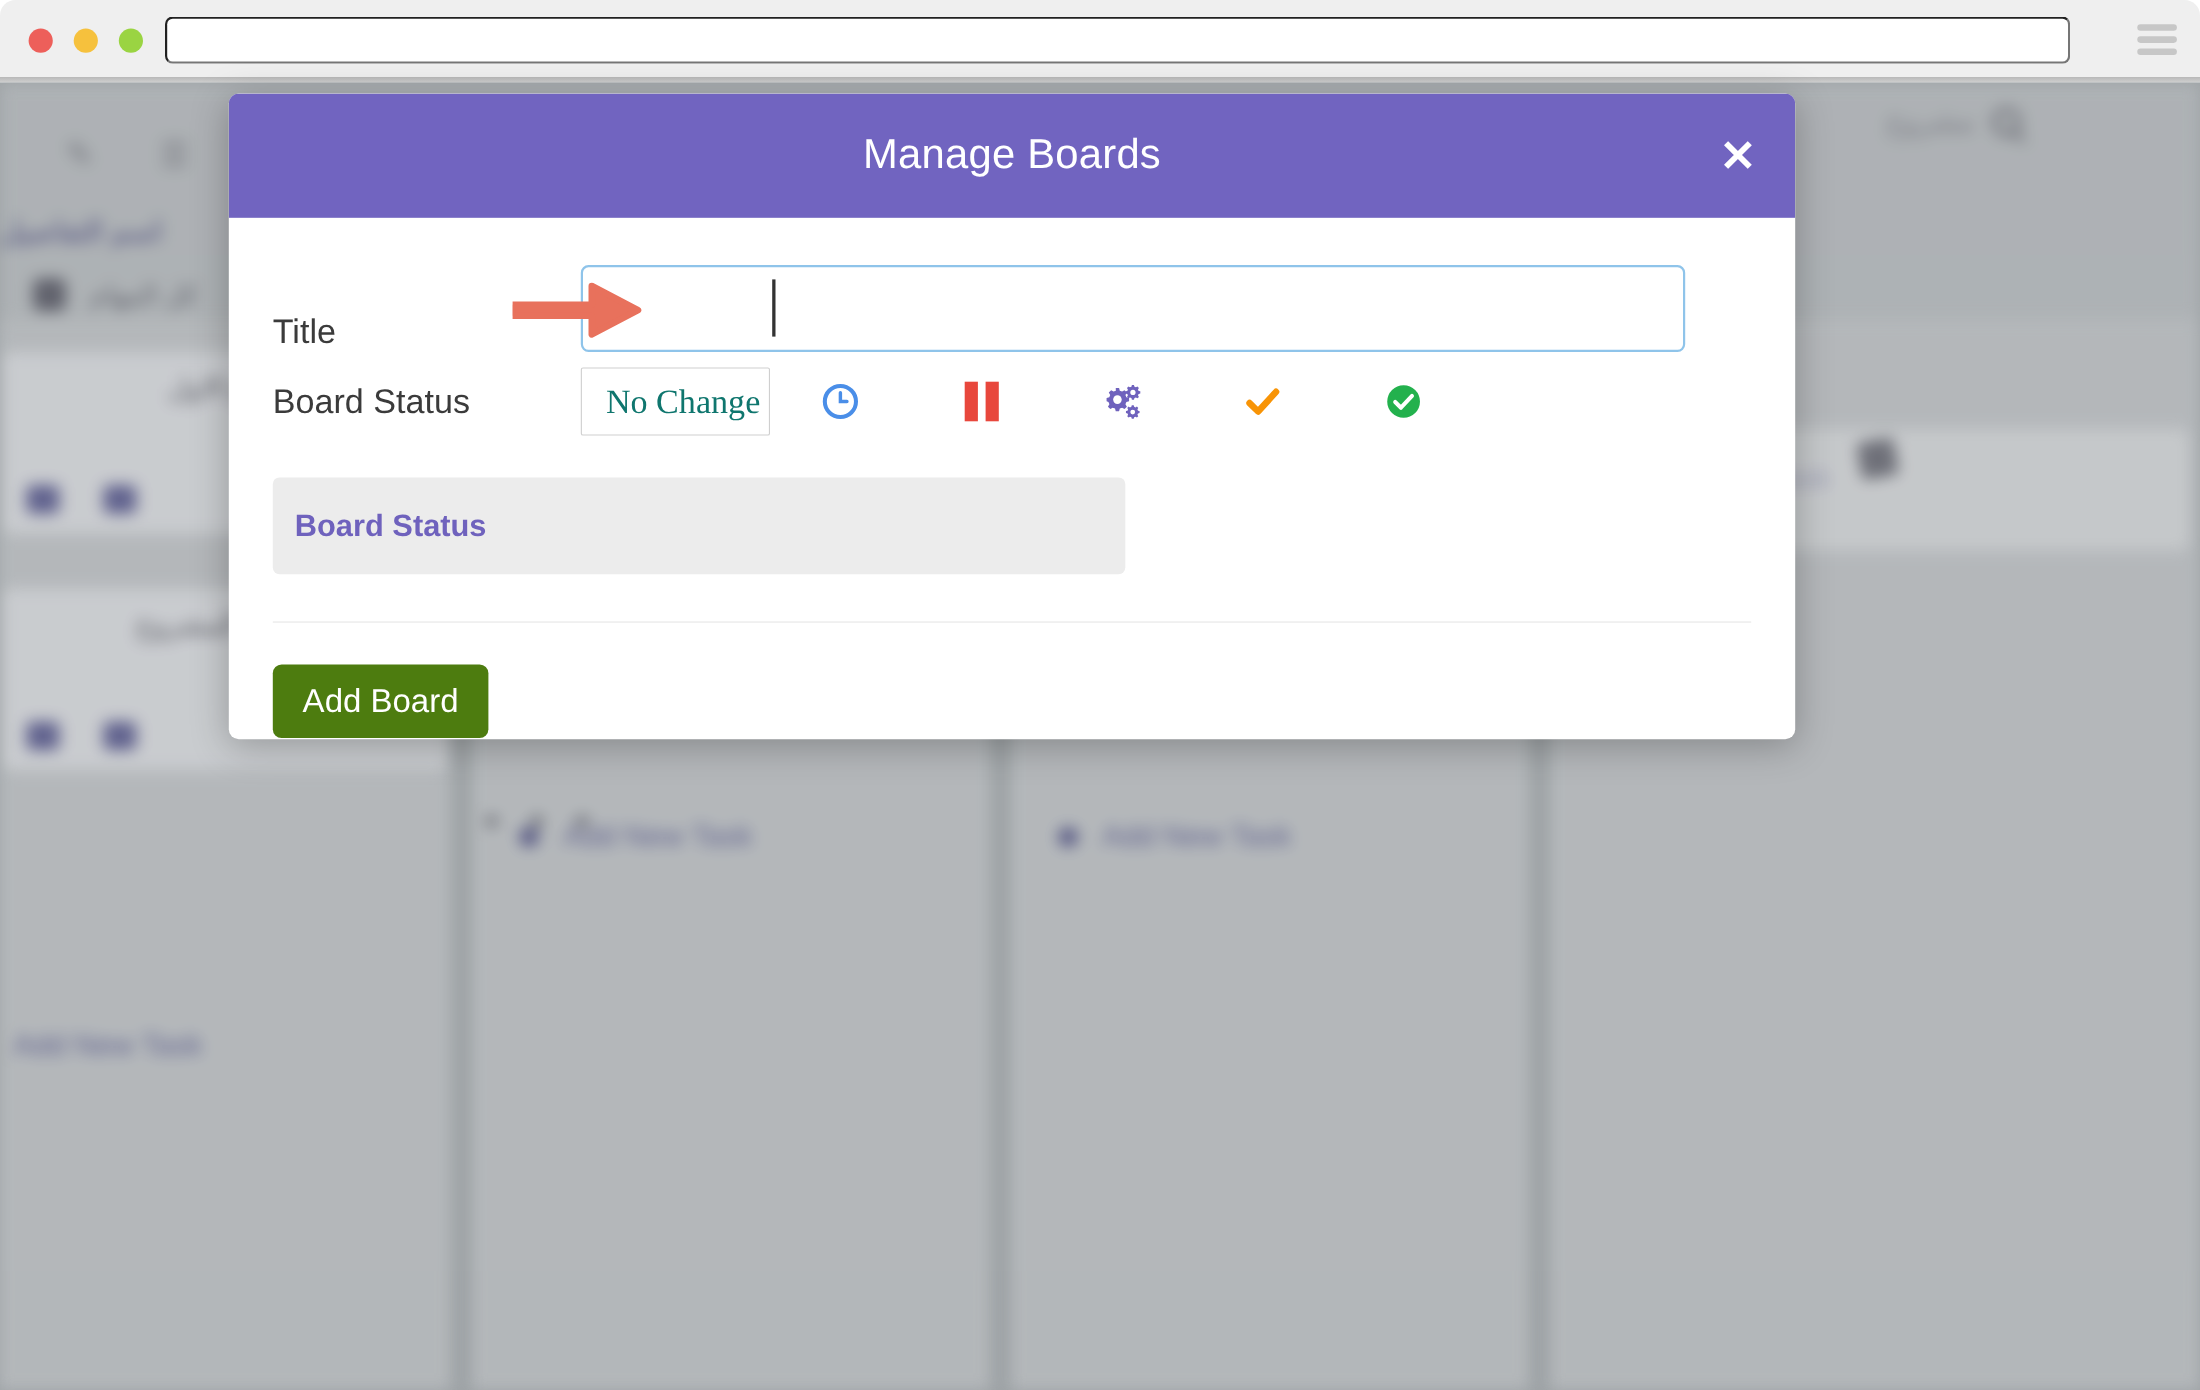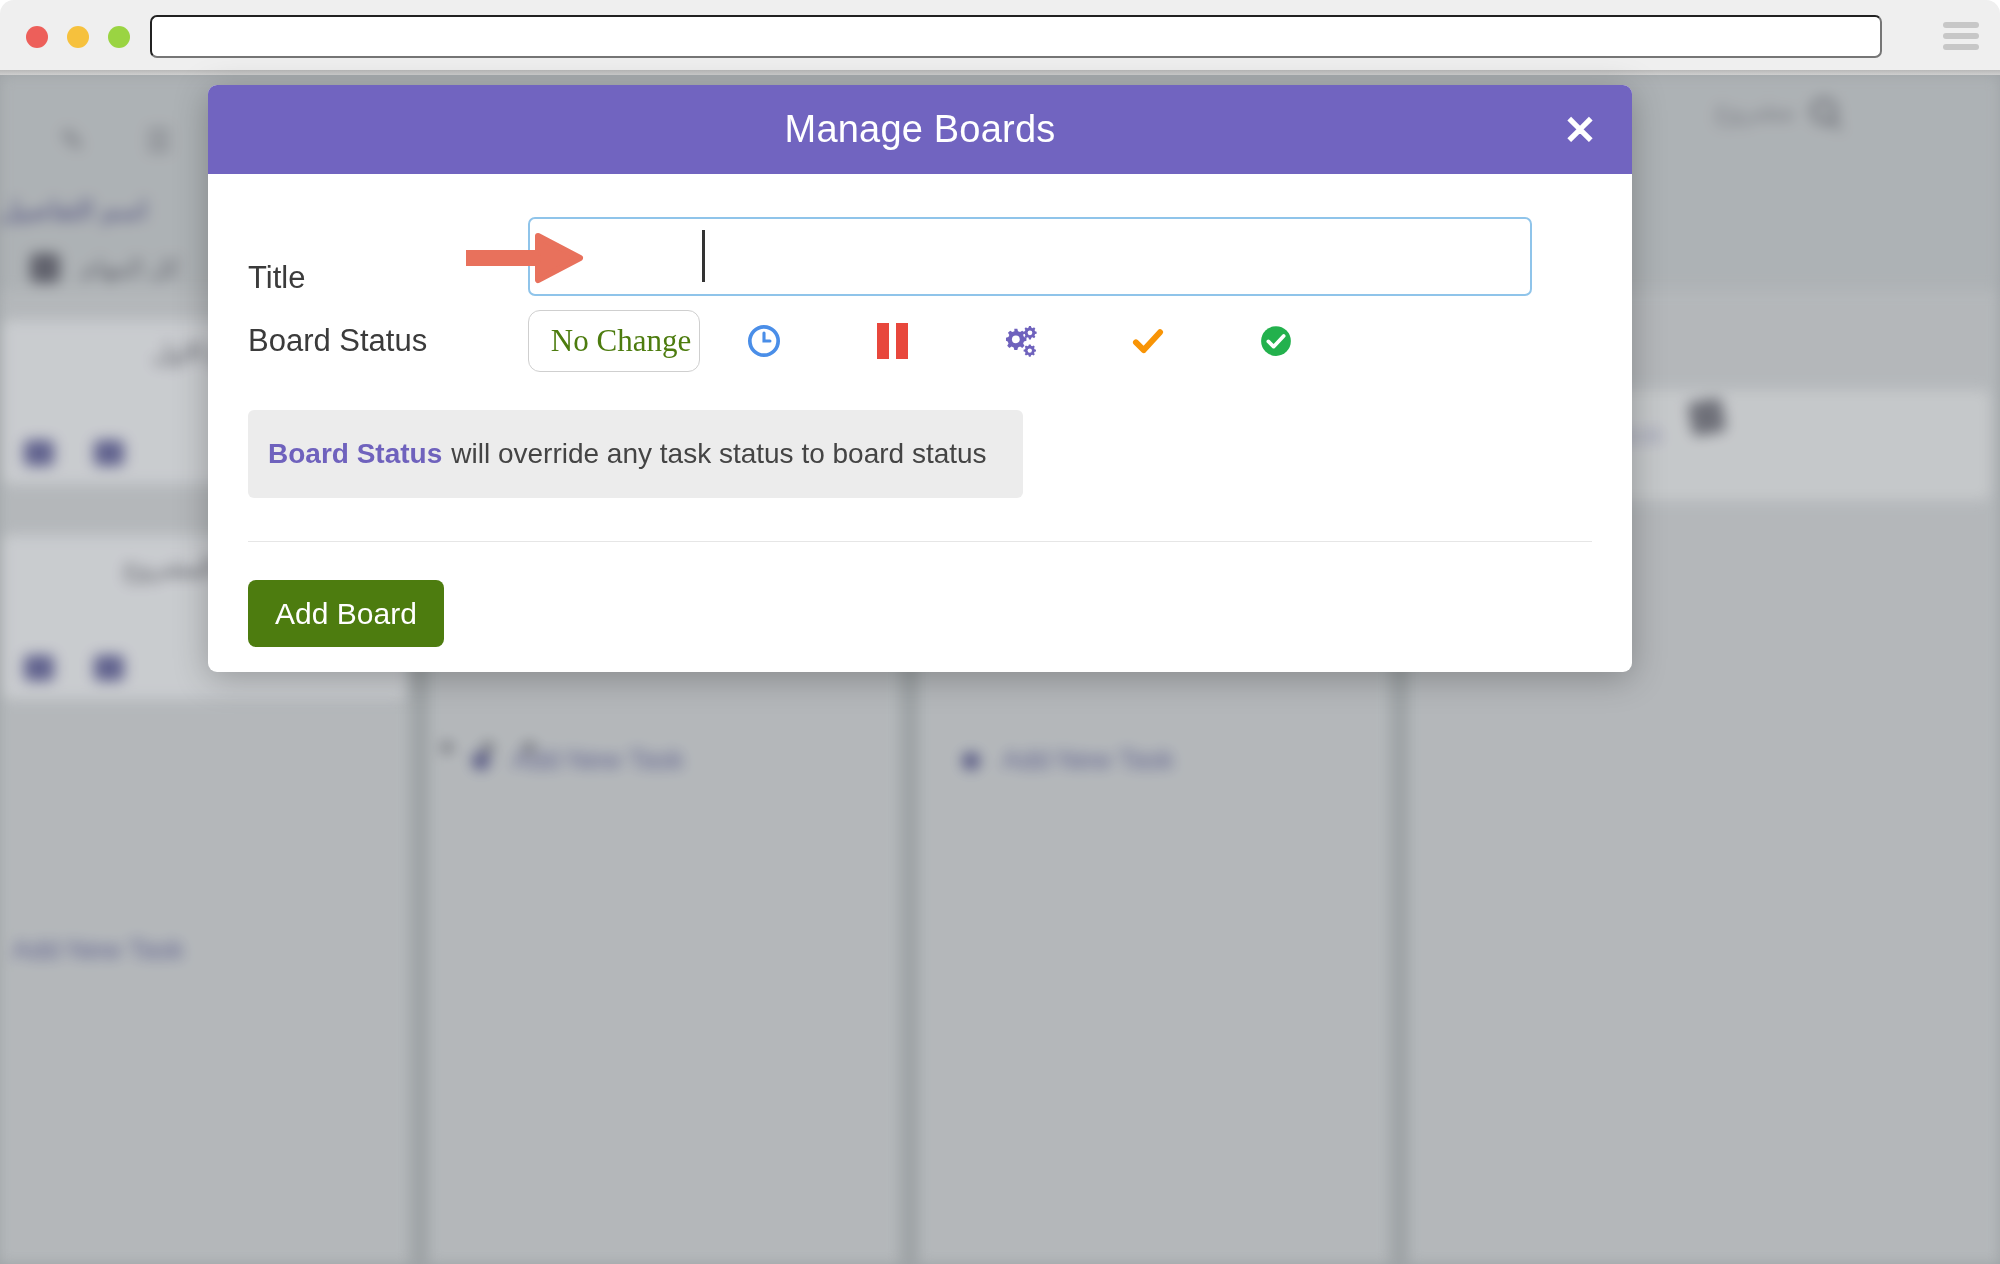--- a/index.html
+++ b/index.html
@@ -136,21 +136,21 @@
   #modal {
     position: absolute; left: 208px; top: 85px;
     width: 1424px; height: 587px;
     background: #ffffff;
     border-radius: 9px;
     box-shadow: 0 6px 34px rgba(0,0,0,.26);
     overflow: hidden;
   }
   #modal-header {
     position: relative;
-    height: 89px; background: #7164c0;
+    height: 113px; background: #7164c0;
     display: flex; align-items: center; justify-content: center;
   }
   #modal-title {
     color: #ffffff; font-size: 38px; font-weight: 400; letter-spacing: .2px;
   }
   #modal-close {
     position: absolute; right: 30px; top: 50%; transform: translateY(-50%);
     width: 44px; height: 44px;
     display: flex; align-items: center; justify-content: center;
     color: #ffffff; font-size: 40px; font-weight: bold; line-height: 1;
@@ -181,25 +181,25 @@
   }
   #title-caret {
     position: absolute; left: 494px; top: 56px;
     width: 3px; height: 52px; background: #333;
   }
 
   #status-row { display: flex; align-items: center; min-height: 90px; }
   #status-options { display: flex; align-items: center; }
   #no-change-btn {
     width: 172px; height: 62px;
-    border: 1px solid #cfcfcf; border-radius: 12px;
+    border: 1px solid #cfcfcf; border-radius: 2px;
     background: #ffffff;
     display: flex; align-items: center; justify-content: center;
     font-family: "Liberation Serif", serif;
-    font-size: 31px; color: #4d7c0f;
+    font-size: 31px; color: #0f766e;
     cursor: pointer;
     padding-left: 14px;
   }
   .status-icon {
     width: 128px; height: 62px;
     display: flex; align-items: center; justify-content: center;
     cursor: pointer;
   }
 
   
@@ -389,20 +389,19 @@
             <path d="M6.6 12.3 L10.3 16 L17.4 8.4" fill="none" stroke="#ffffff" stroke-width="2.6" stroke-linecap="round" stroke-linejoin="round"></path>
           </svg>
         </div>
 
       </div>
     </div>
 
     
     <div id="info-banner">
       <span class="strong">Board Status</span>
-      <span>will override any task status to board status</span>
     </div>
 
     <div id="modal-divider"></div>
 
     <button id="add-board-btn">Add Board</button>
   </div>
 </div>
 
 </body></html>

